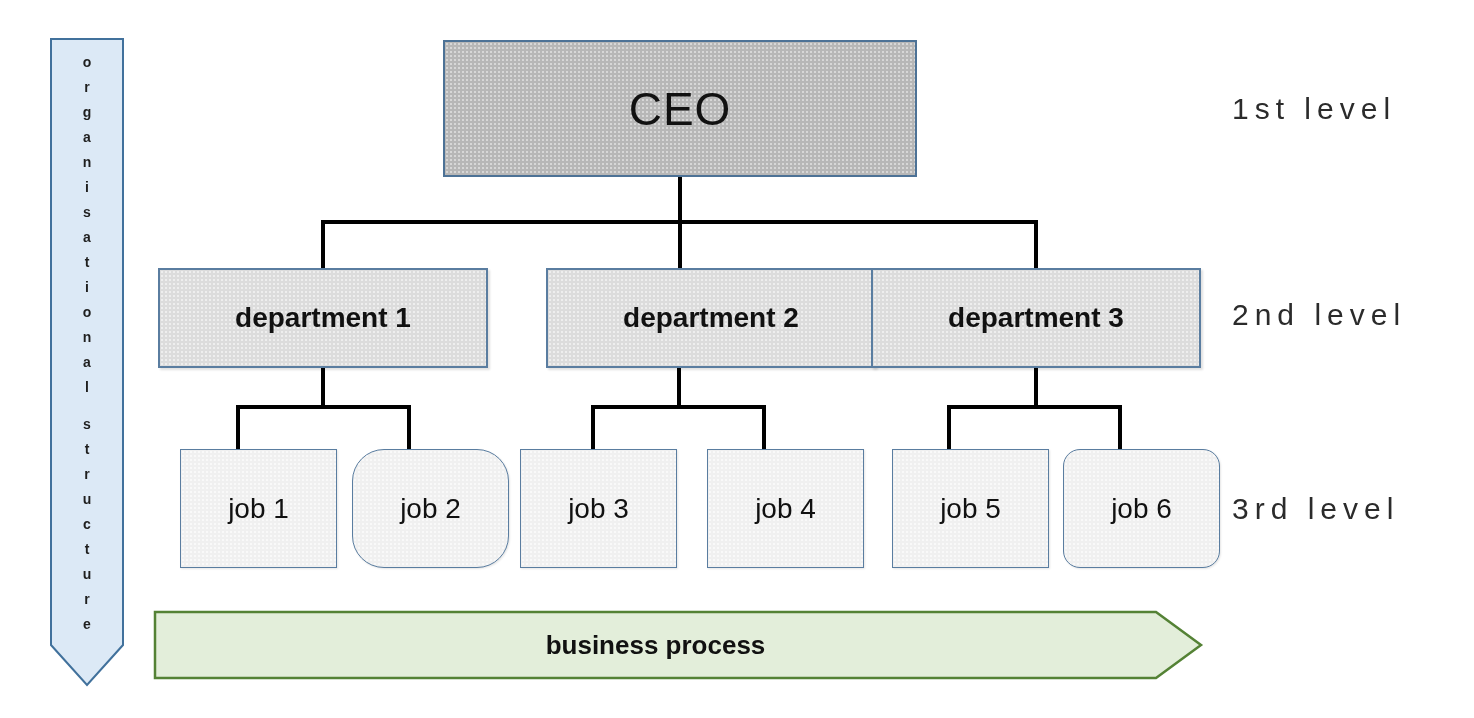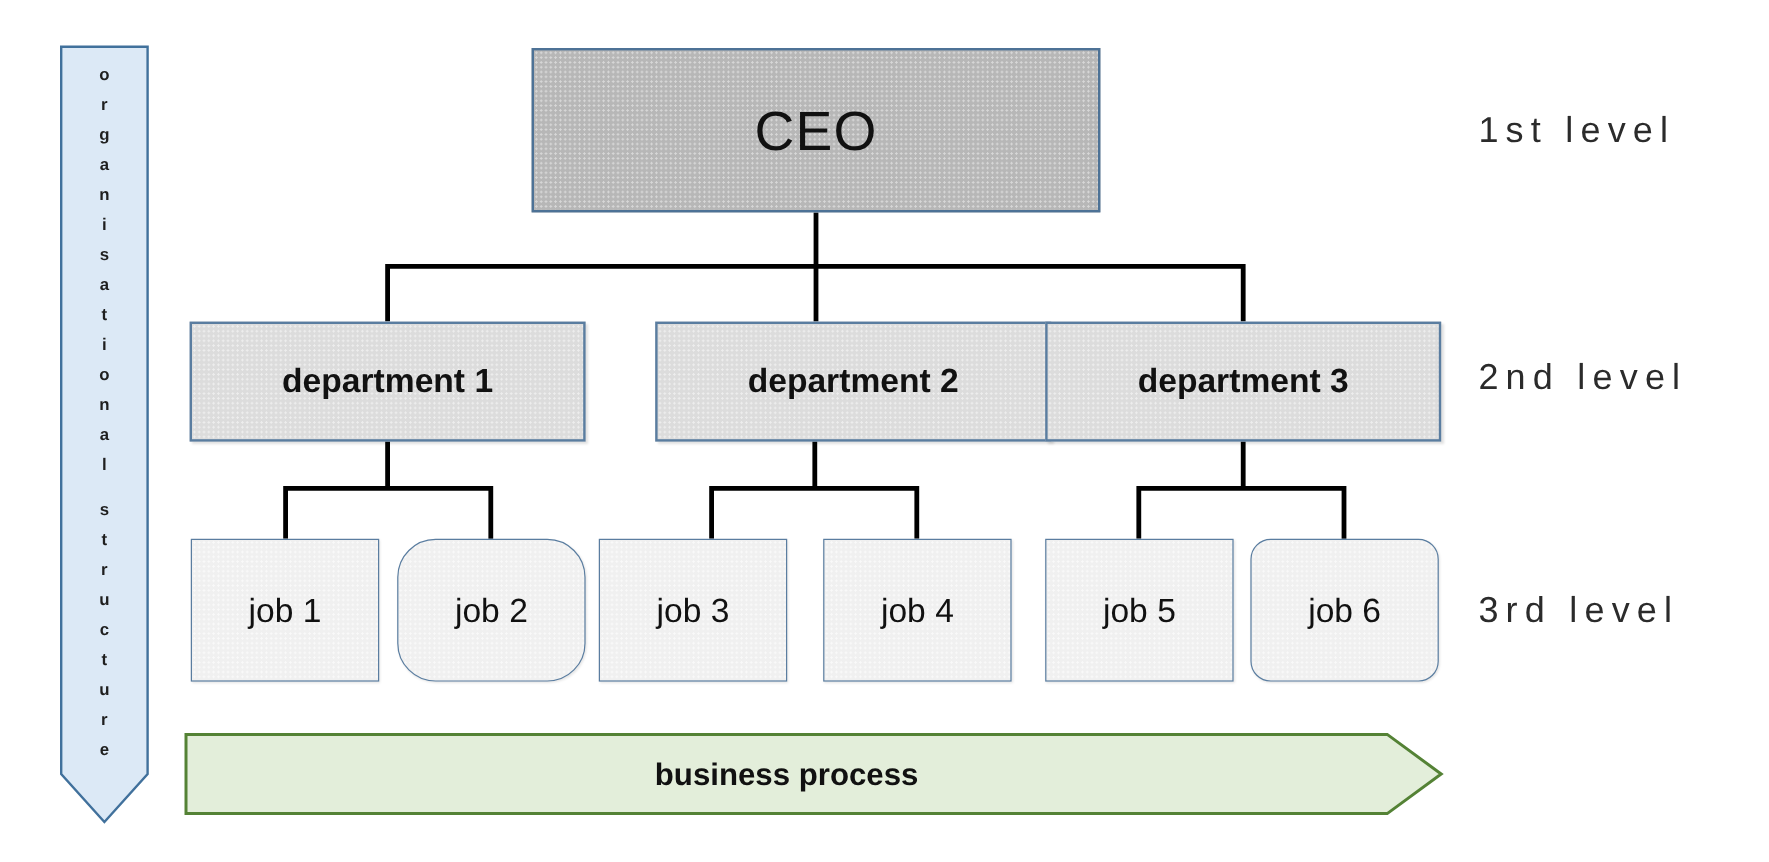--- a/index.html
+++ b/index.html
@@ -51,21 +51,21 @@
   .dept-1 { left: 158px; }
   .dept-2 { left: 514px; margin-left: 32px; }
   .dept-3 { left: 871px; }
   .job {
     top: 449px; width: 157px; height: 119px;
     background-color: #f0f0f0;
     background-image: radial-gradient(rgba(255,255,255,0.6) 1px, transparent 1px);
     background-size: 4px 4px;
     border: 1.5px solid #5a7da0;
     box-shadow: 1px 1px 2px rgba(0,0,0,0.10);
-    font-size: 28px; font-weight: normal;
+    font-size: 28px; font-weight: normal; margin-left: 21px;
   }
   .job-1 { left: 159px; }
   .job-2 { left: 331px; border-radius: 32px; }
   .job-3 { left: 499px; }
   .job-4 { left: 686px; }
   .job-5 { left: 871px; }
   .job-6 { left: 1042px; border-radius: 17px; }
 
   
   .connectors { position: absolute; left: 0; top: 0; pointer-events: none; }

